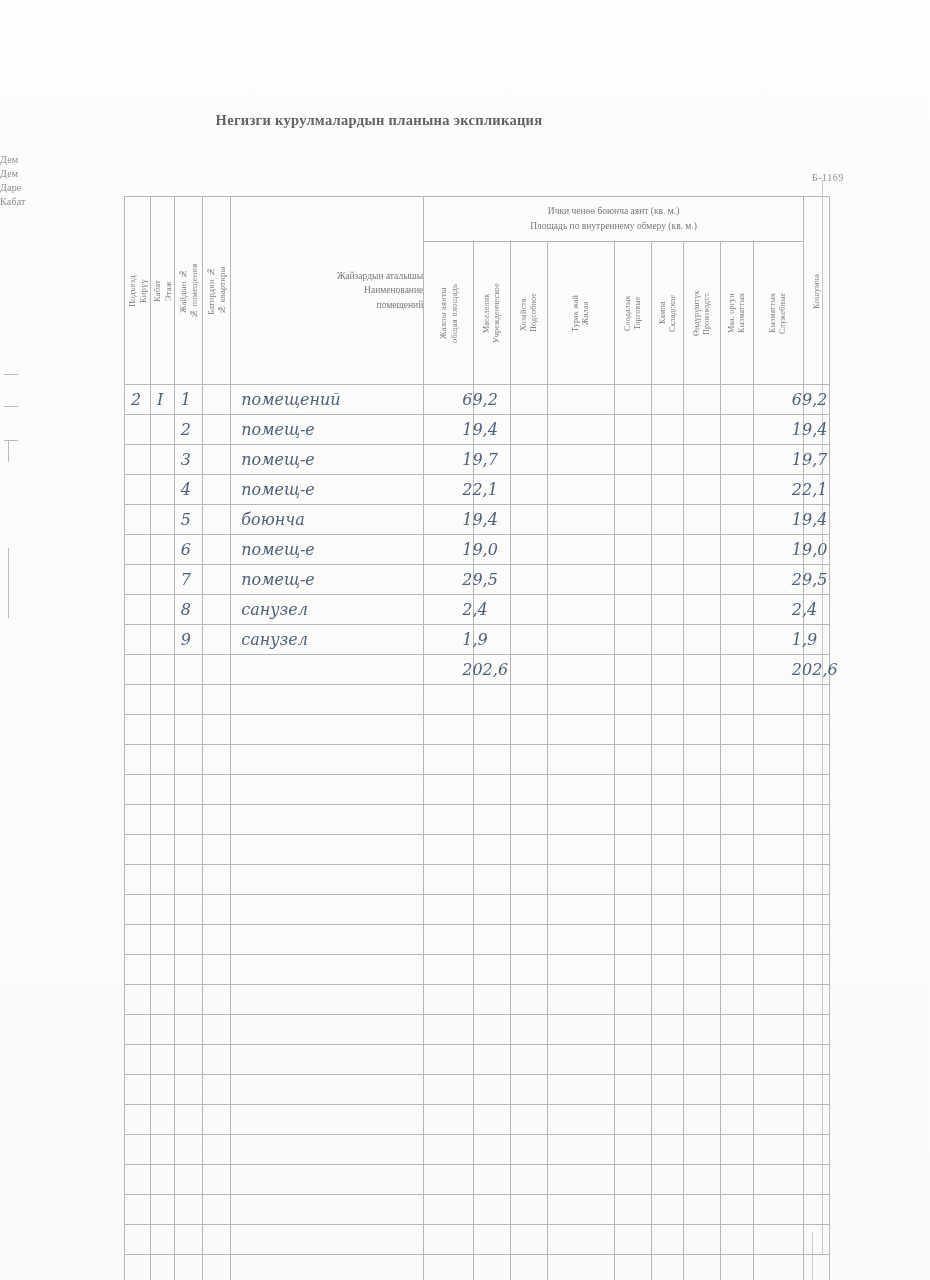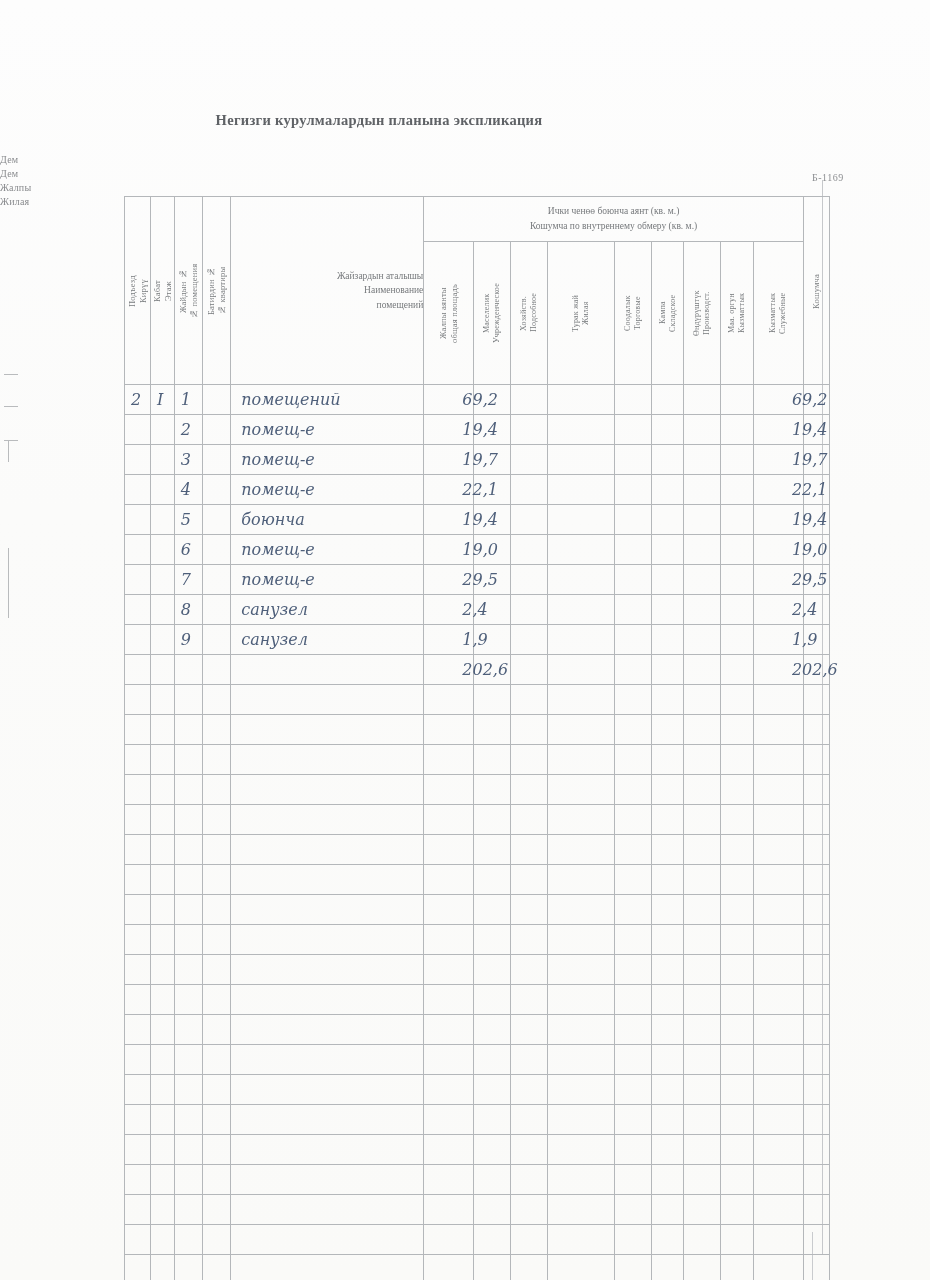--- a/index.html
+++ b/index.html
@@ -168,22 +168,22 @@
     background: #c9cbce;
   }
 </style>
 </head>
 <body>
 
 <div class="page">
 
   <div class="left-stub" style="top:154px">Дем</div>
   <div class="left-stub" style="top:168px">Дем</div>
-  <div class="left-stub" style="top:182px">Жалпы</div>
-  <div class="left-stub" style="top:196px">Жилая</div>
+  <div class="left-stub" style="top:182px">Дарe</div>
+  <div class="left-stub" style="top:196px">Кабат</div>
   <div class="left-line" style="top:374px"></div>
   <div class="left-line" style="top:406px"></div>
   <div class="left-line" style="top:440px"></div>
   <div class="left-vline" style="top:440px;height:22px"></div>
   <div class="left-vline" style="top:548px;height:70px"></div>
 
   <div class="title-block">
     <div class="title-kg">Негизги курулмалардын планына экспликация</div>
   </div>
 
@@ -230,21 +230,21 @@
             <span class="vert">Батирдин №
 № квартиры</span>
           </td>
           <td rowspan="2" class="hdr-cell hdr-center">
             <span style="white-space:pre-line">Жайзардын аталышы
 Наименование
 помещений</span>
           </td>
           <td colspan="9" class="group-head">
             <div>Ички ченөө боюнча аянт (кв. м.)</div>
-            <div>Кошумча по внутреннему обмеру (кв. м.)</div>
+            <div>Площадь по внутреннему обмеру (кв. м.)</div>
           </td>
           <td rowspan="2" class="hdr-cell">
             <span class="vert">Кошумча</span>
           </td>
         </tr>
         <tr>
           <td class="hdr-cell" style="height:142px">
             <span class="vert" style="height:128px">Жалпы аянты
 общая площадь</span>
           </td>

